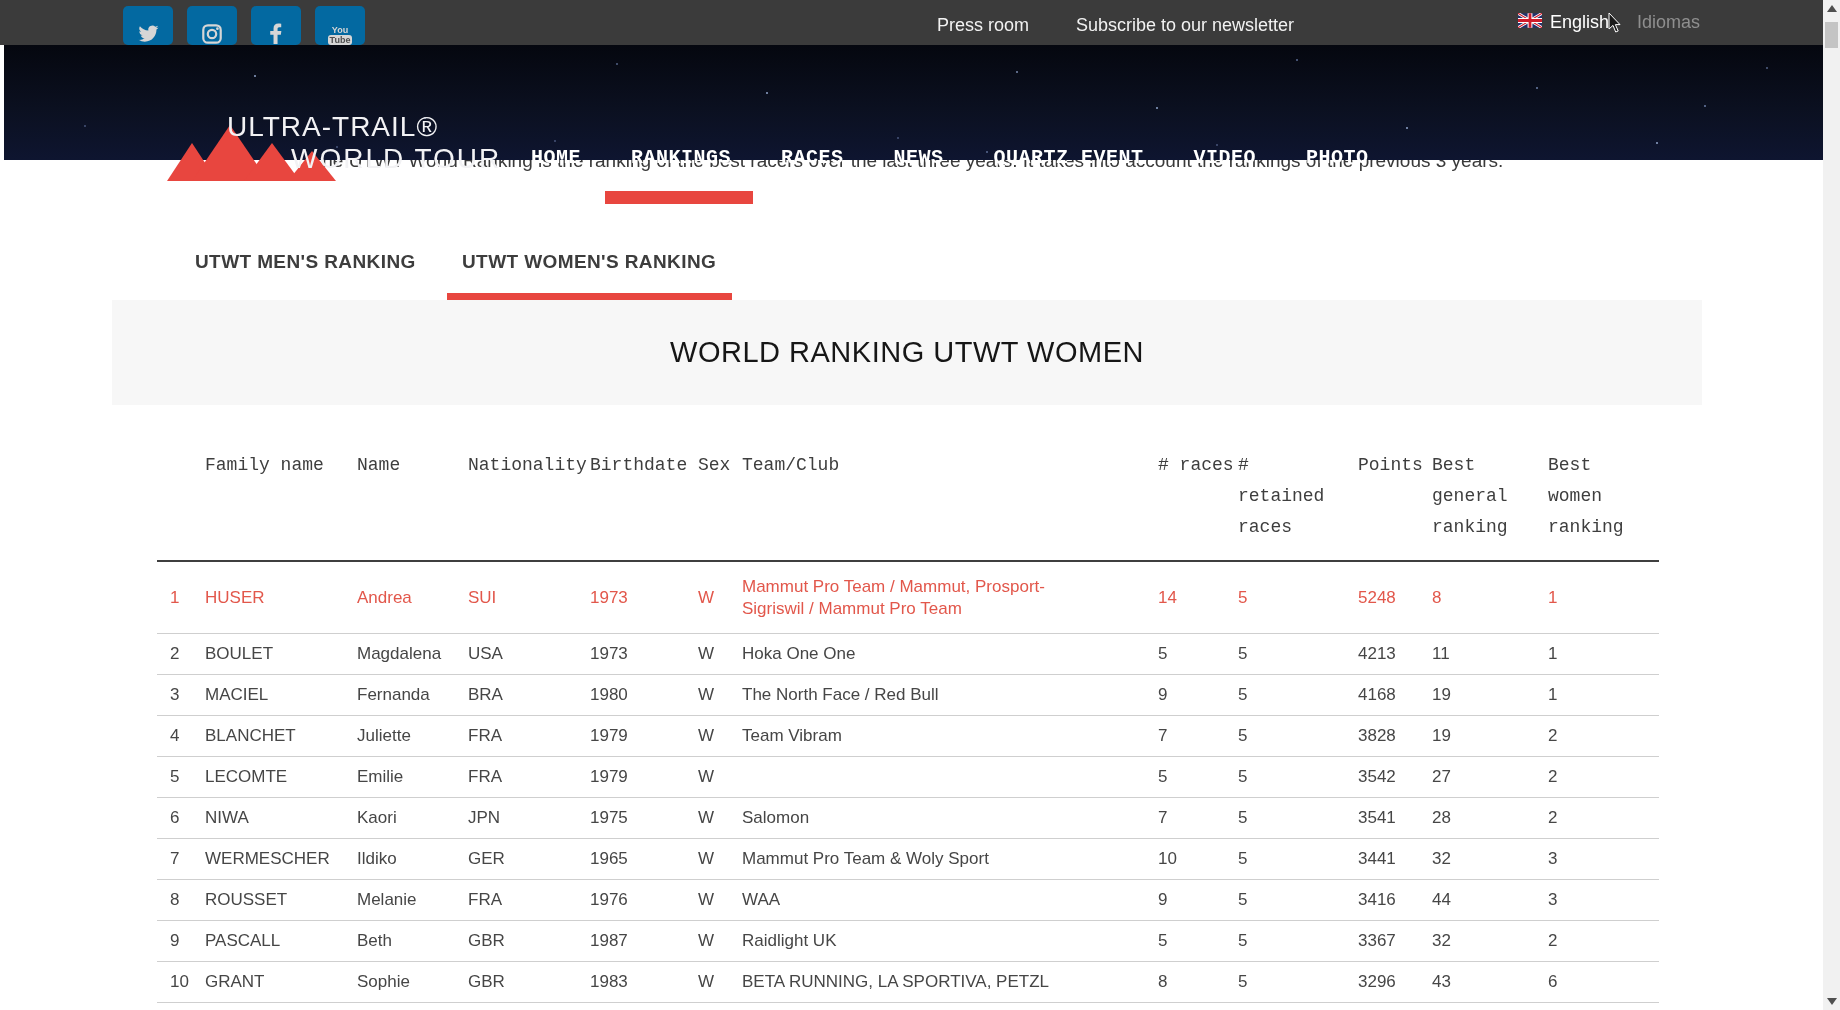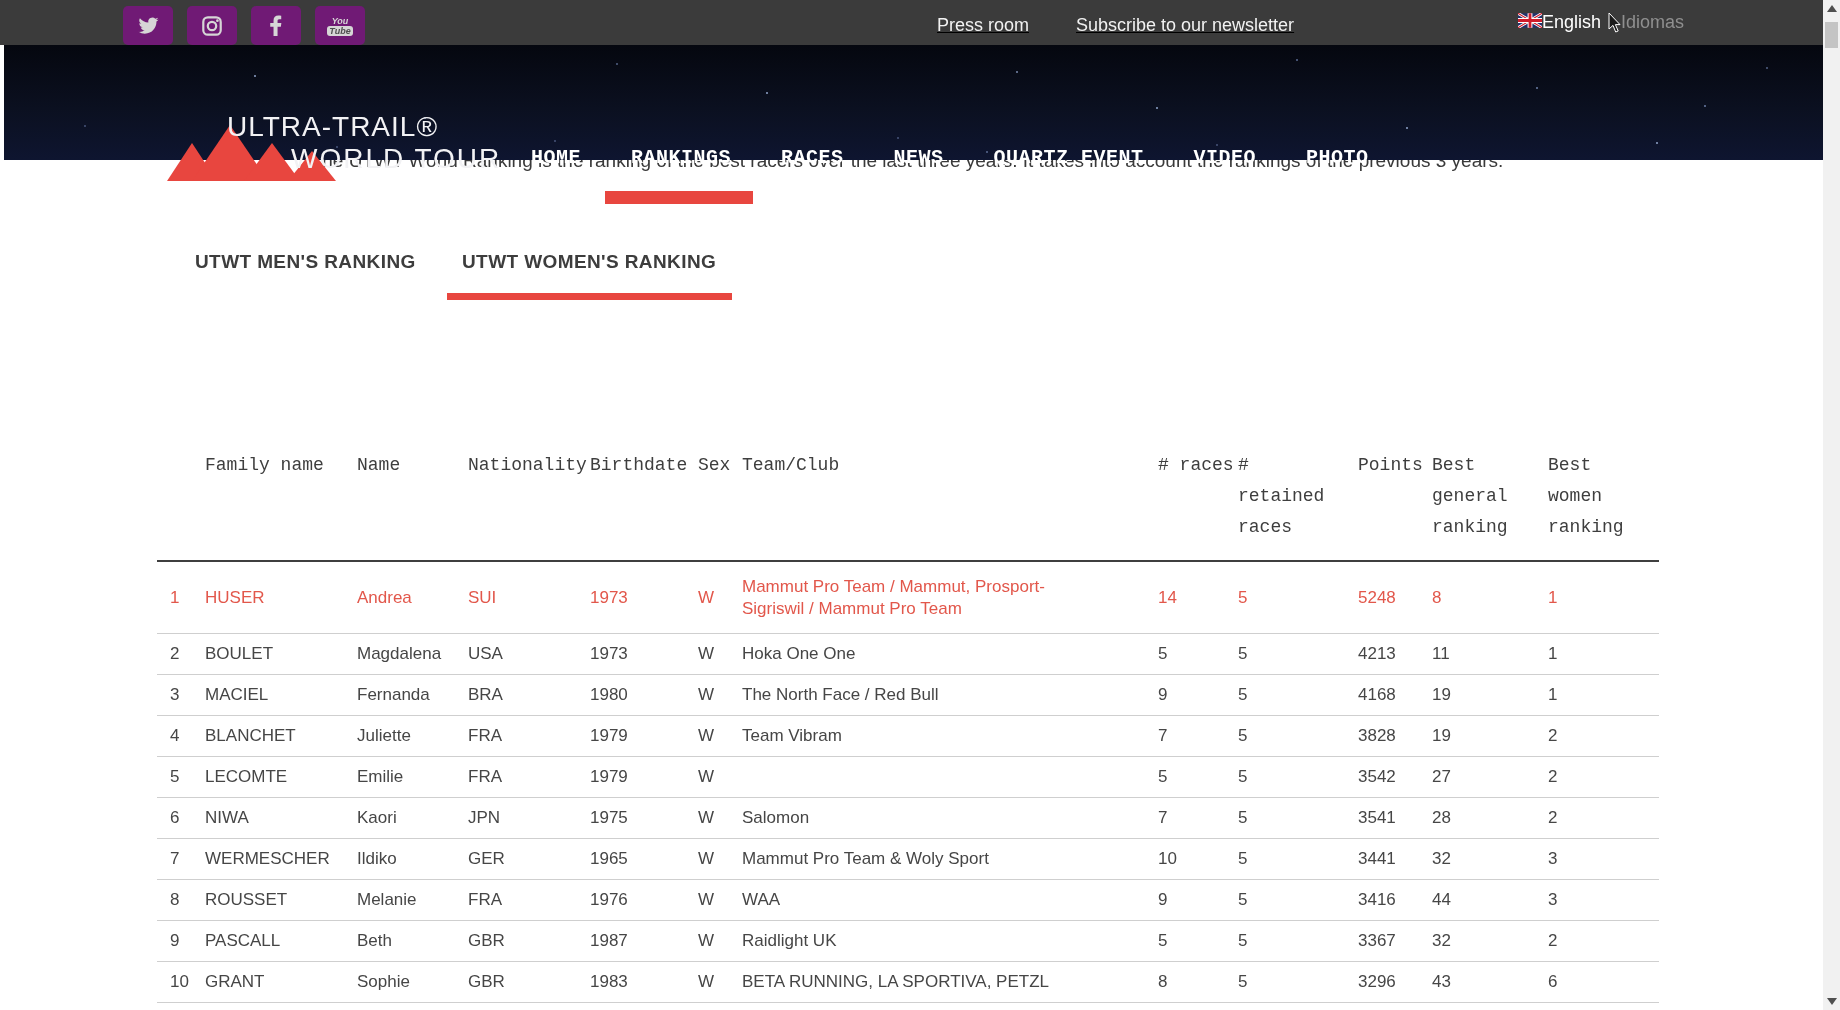--- a/index.html
+++ b/index.html
@@ -8,31 +8,31 @@
   #page { position:relative; width:1840px; height:1010px; background:#fff; }
 
   
   .intro { position:absolute; left:112px; top:149px; width:1590px;
            text-align:center; font-size:19px; line-height:24px; color:#3a3a3a; z-index:1; }
 
   
   .topbar { position:absolute; left:0; top:0; width:1823px; height:45px;
             background:#3b3b3b; z-index:6; }
   .social { position:absolute; left:123px; top:6px; display:flex; gap:14px; }
-  .social-btn { width:50px; height:39px; background:#701a75; border-radius:5px;
-                display:flex; align-items:center; justify-content:center;font-style:italic; }
+  .social-btn { width:50px; height:39px; background:#0369a1; border-radius:5px;
+                display:flex; align-items:flex-end; justify-content:center; }
   .social-btn svg { display:block; }
   .yt { display:flex; flex-direction:column; align-items:center; line-height:10px; }
   .yt .yt-top { color:#d6d6d6; font-size:9px; font-weight:bold; }
   .yt .yt-box { background:#d6d6d6; color:#4f4f4f; font-size:9px; font-weight:bold;
                 border-radius:3px; padding:0 2px; }
-  .topbar-links { position:absolute; top:0; height:51px; display:flex; align-items:center;text-decoration:underline; }
+  .topbar-links { position:absolute; top:0; height:51px; display:flex; align-items:center; }
   .tb-link { color:#f2f2f2; font-size:18px; text-decoration:none; white-space:nowrap; cursor:pointer; }
   .lang { position:absolute; left:1518px; top:0; height:45px; display:flex;
-          align-items:center; }
+          align-items:center; gap:8px; }
   .lang .cur { color:#fff; font-size:18px; cursor:pointer; }
   .lang .other { color:#8f8f8f; font-size:18px; margin-left:20px; cursor:pointer; }
   .cursor-arrow { position:absolute; left:1608px; top:13px; z-index:9; }
 
   
   .navbar { position:absolute; left:4px; top:45px; width:1823px; height:115px;
             background:linear-gradient(180deg,#05070f 0%, #0b1020 55%, #0e1530 100%);
             z-index:5; }
   .stars { position:absolute; left:0; top:0; width:2px; height:2px; border-radius:50%;
            background:transparent;
@@ -185,20 +185,23 @@
       <li class="nav-item">QUARTZ EVENT</li>
       <li class="nav-item">VIDEO</li>
       <li class="nav-item">PHOTO</li>
     </ul>
   </nav>
 
   <div class="tab tab-men">UTWT MEN'S RANKING</div>
   <div class="tab tab-women">UTWT WOMEN'S RANKING</div>
   <div class="tab-underline"></div>
 
+  <section class="title-panel">
+    <h1>WORLD RANKING UTWT WOMEN</h1>
+  </section>
 
   <table class="ranking">
     <colgroup>
       <col style="width:48px">
         <col style="width:152px">
         <col style="width:111px">
       <col style="width:122px">
         <col style="width:108px">
         <col style="width:44px">
       <col style="width:416px">

